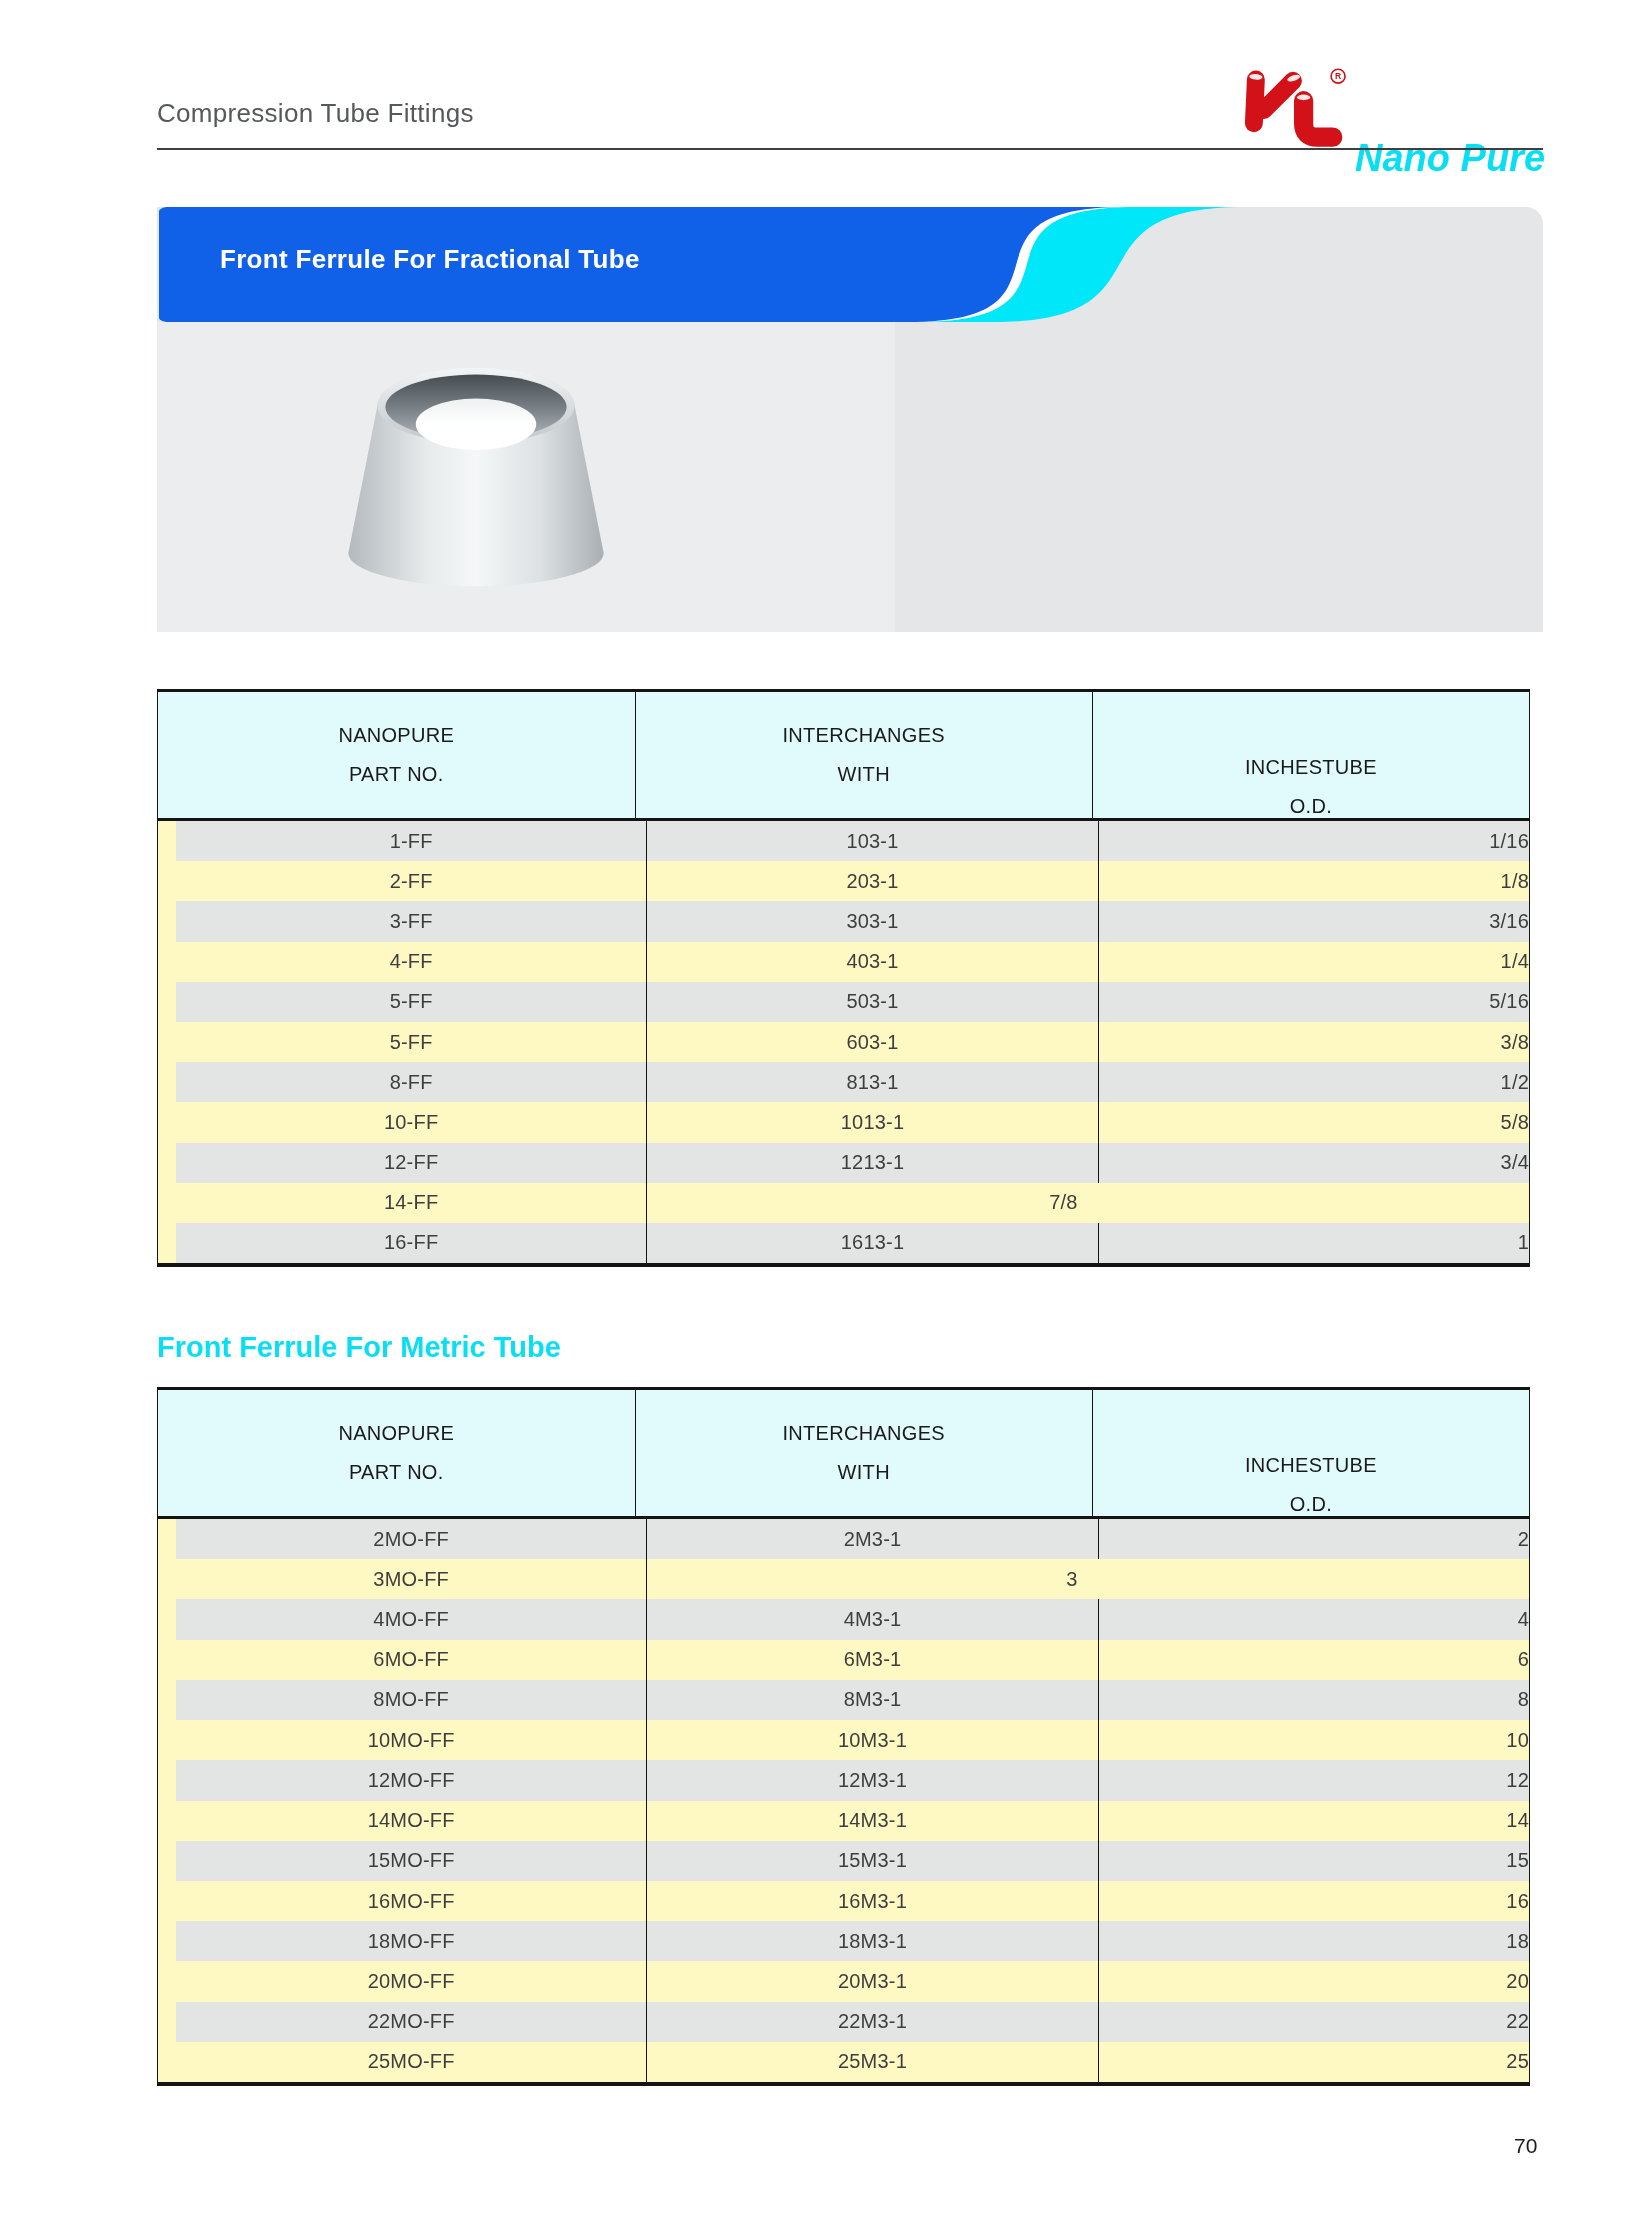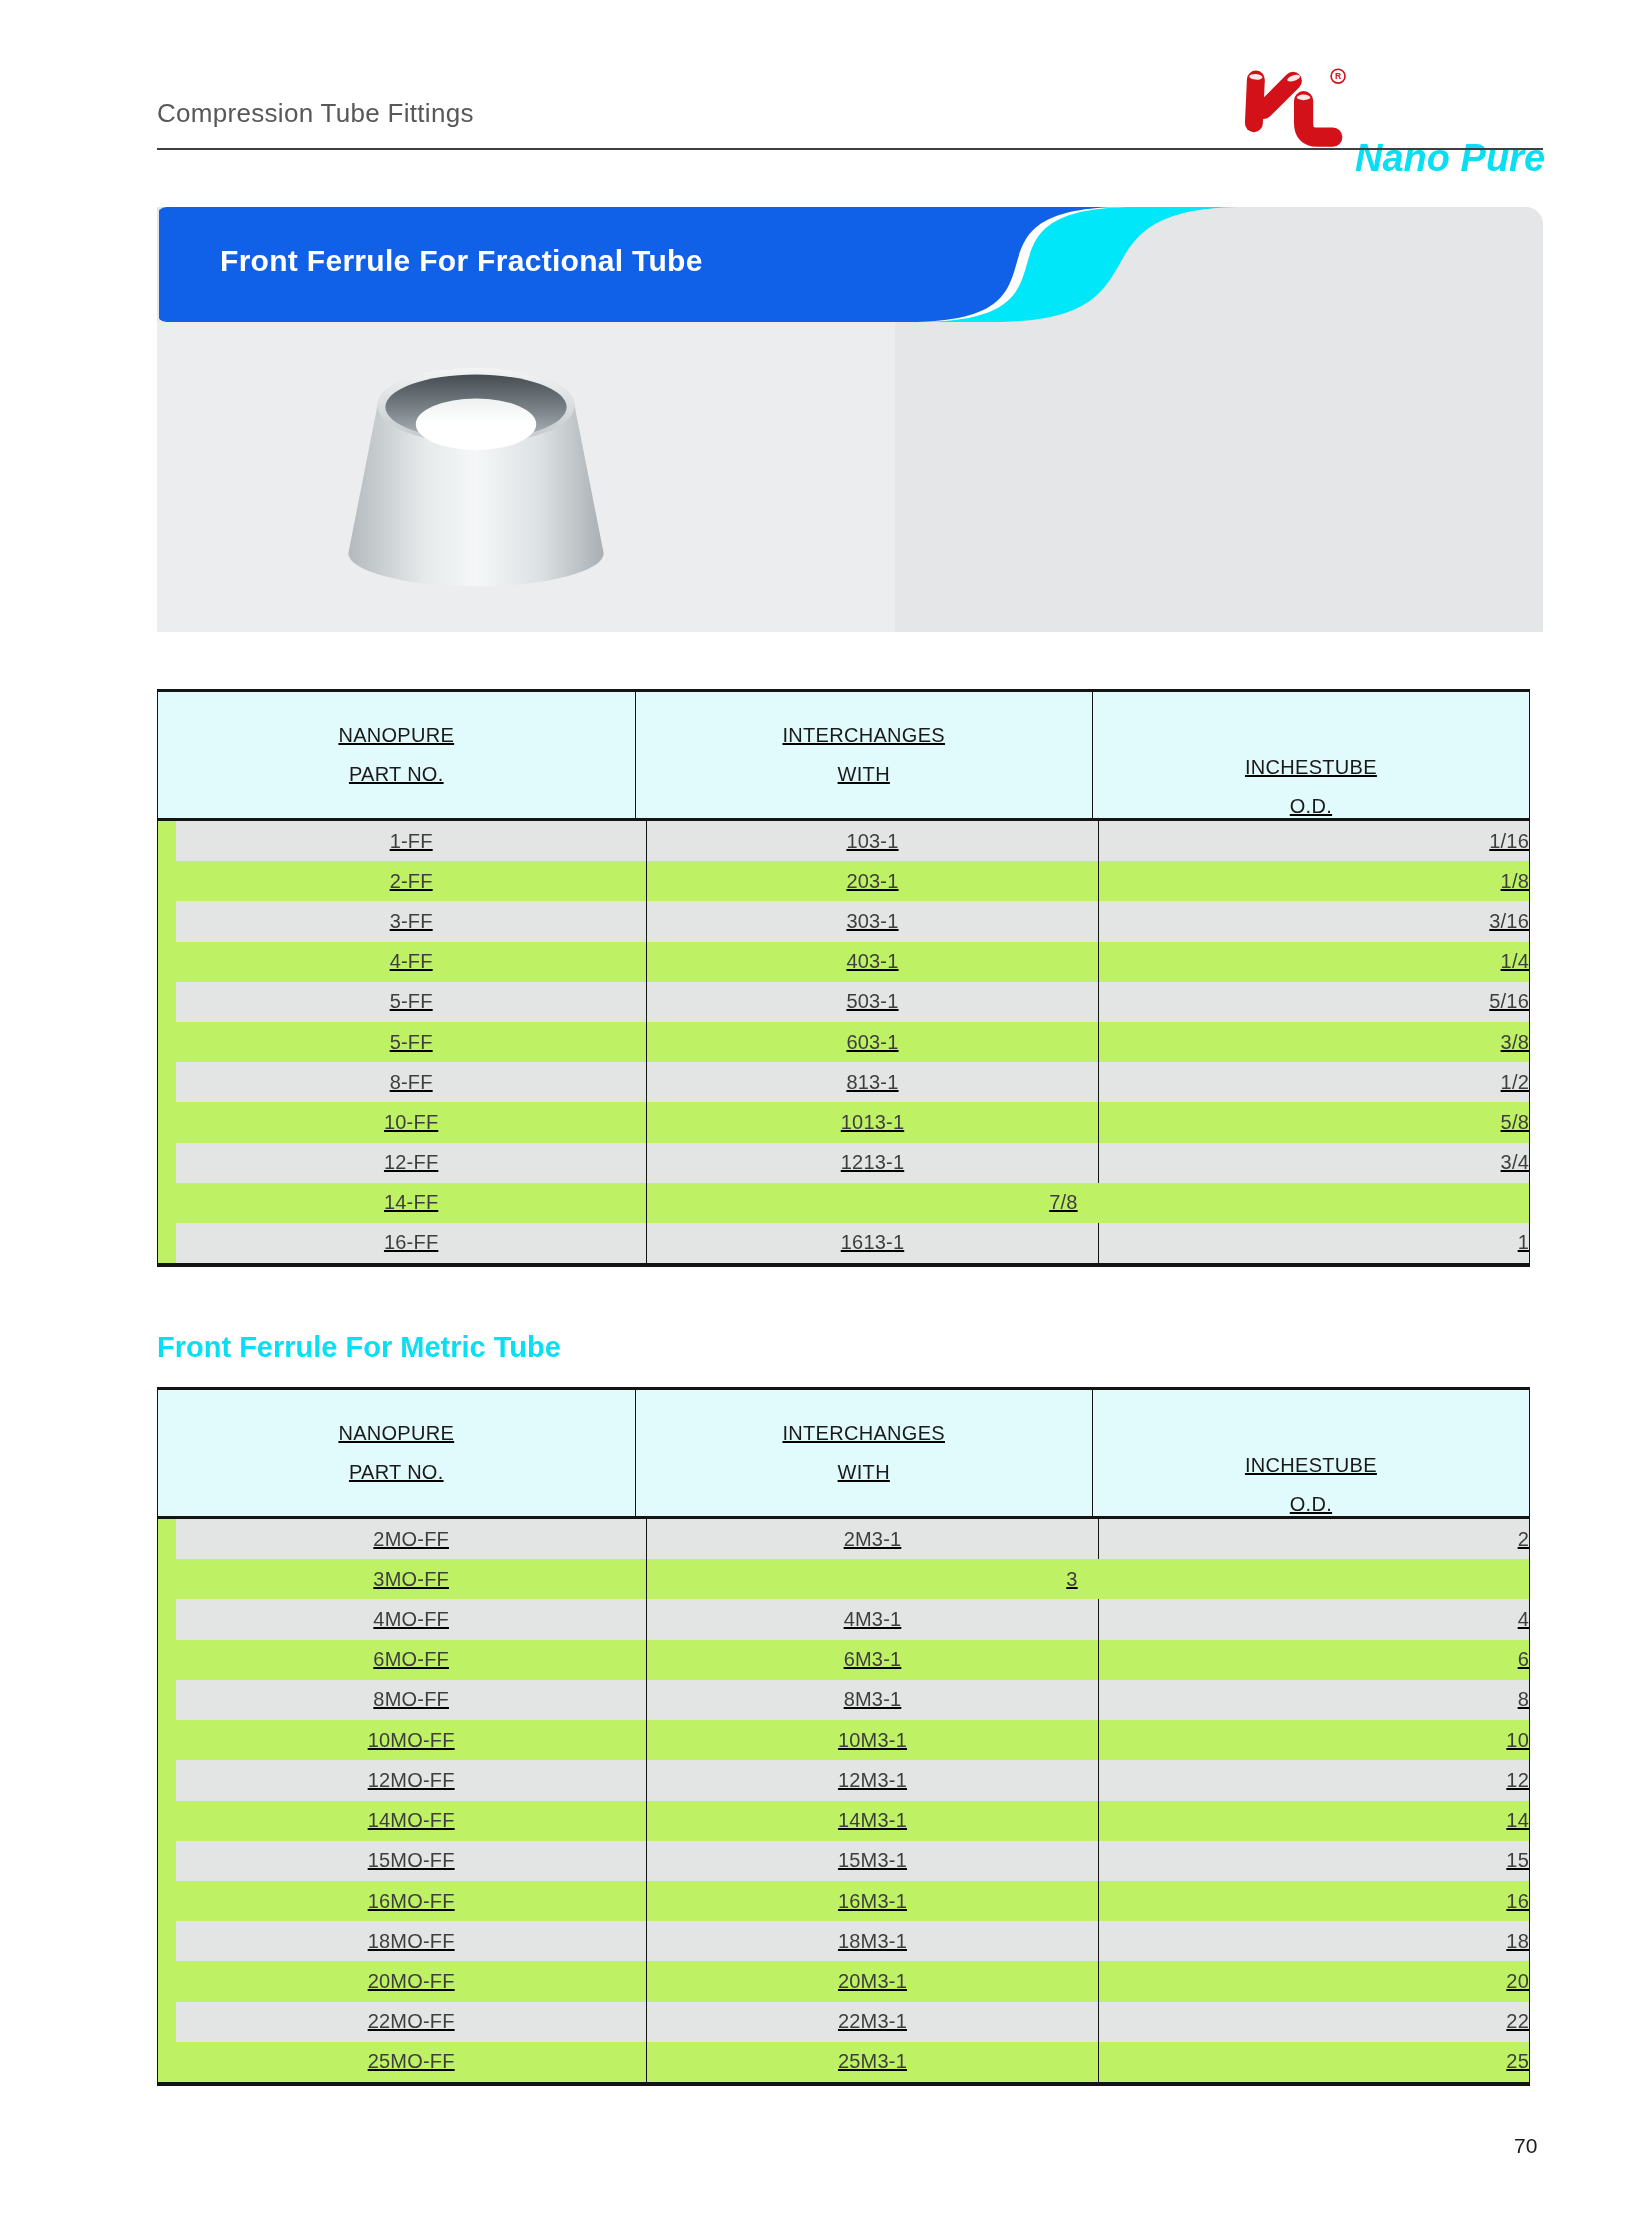--- a/index.html
+++ b/index.html
@@ -18,32 +18,32 @@
               white-space:nowrap;margin-top:44px;}
 
   
   .showcase{position:absolute;left:157px;top:207px;width:1386px;height:425px;
             background:#e5e6e8;border-top-right-radius:17px;}
   .photo-area{position:absolute;left:0;top:115px;width:738px;height:310px;
               background:#ecedee;}
   .banner{position:absolute;left:0;top:0;width:1386px;height:115px;
           border-radius:9.3px 0 0 9.3px;overflow:hidden;}
   .banner svg{display:block;}
-  .banner-title{position:absolute;left:63px;top:37px;font-size:30px;font-weight:bold;
+  .banner-title{position:absolute;left:63px;top:37px;font-size:26px;font-weight:bold;
                 color:#ffffff;letter-spacing:0.3px;white-space:nowrap;}
   .ferrule{position:absolute;left:190px;top:152px;}
 
   
   .metric-heading{position:absolute;left:157px;top:1331px;margin:0;font-size:29px;
                   font-weight:bold;color:var(--accent-cyan,#14dff2);letter-spacing:0px;}
 
   
   .ptable{position:absolute;left:157px;width:1373px;display:flex;flex-direction:column;
           border:1.3px solid #141414;border-top-width:3.3px;border-bottom-width:4px;
-          background:#bef264;box-sizing:border-box;text-decoration:underline;}
+          background:#fef9c3;box-sizing:border-box;}
   .thead{display:flex;background:var(--table-header-bg,#e1fbfd);
          border-bottom:3.3px solid #141414;height:126px;flex:0 0 auto;}
   .th{display:flex;flex-direction:column;align-items:center;justify-content:center;
       row-gap:16px;font-size:20px;color:#1a1a1a;letter-spacing:0.3px;box-sizing:border-box;}
   .tbody{display:flex;flex-direction:column;flex:1 1 auto;}
   .tr{display:flex;flex:1;margin-left:18px;}
   .tr:nth-child(odd){background:var(--row-alt-bg,#e3e4e4);}
   .td{display:flex;align-items:center;justify-content:center;font-size:20px;
       color:#3e3e3e;box-sizing:border-box;letter-spacing:0.2px;}
   .c0{width:34.76%;}

